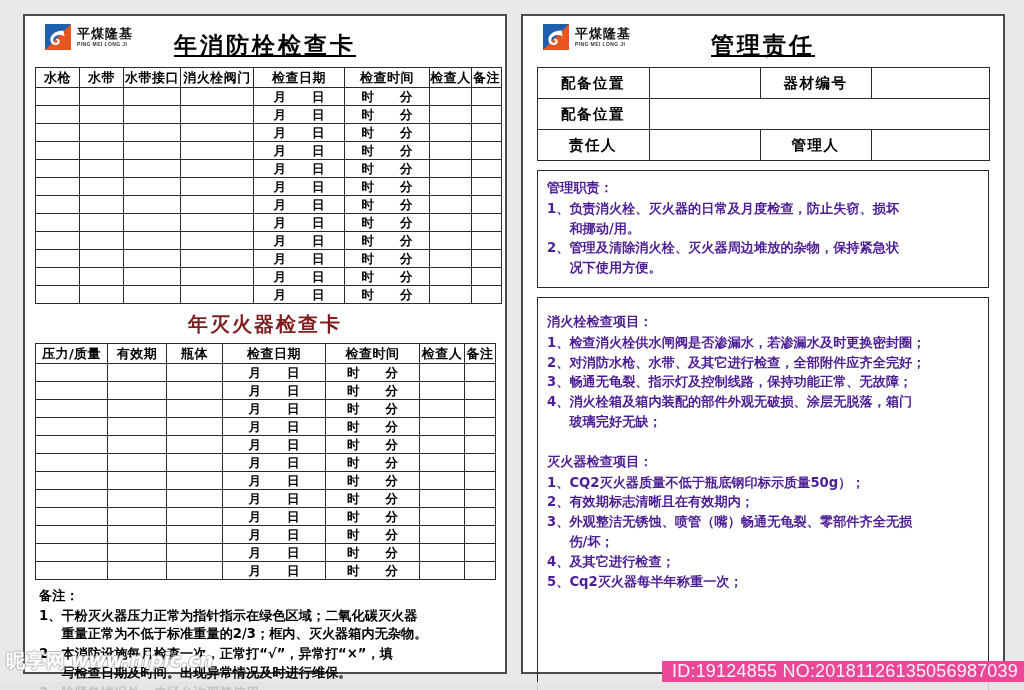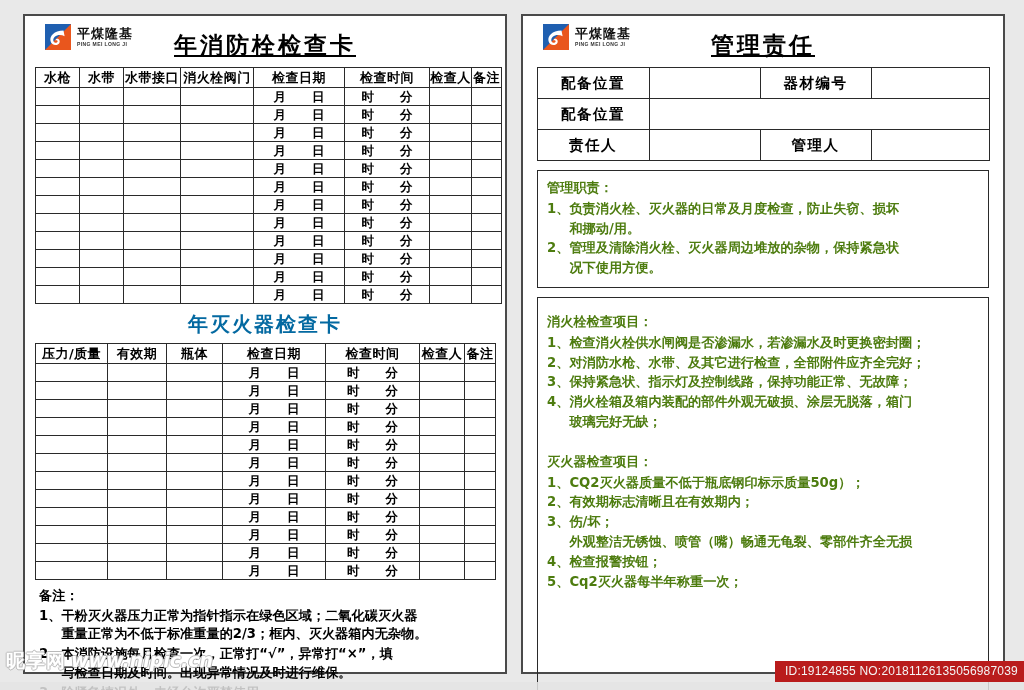--- a/index.html
+++ b/index.html
@@ -94,21 +94,21 @@
     letter-spacing: 3px;
     margin-top: -22px;
     margin-bottom: 6px;
     font-family: "DejaVu Sans", "Liberation Sans", sans-serif;
     text-decoration: underline;
   }
   .section-title {
     text-align: center;
     font-size: 20px;
     font-weight: bold;
-    color: #0369a1;
+    color: #7f1d1d;
     letter-spacing: 2px;
     margin: 7px 0 5px 0;
     font-family: "DejaVu Sans", "Liberation Sans", sans-serif;
   }
 
   
   table.grid {
     border-collapse: collapse;
     width: 456px;
     margin: 0 auto;
@@ -173,21 +173,21 @@
 
   
   .boxed {
     border: 1px solid #2a2a2a;
     margin: 9px auto 0 auto;
     width: 452px;
     box-sizing: border-box;
     padding: 7px 9px 9px 9px;
     font-size: 13.2px;
     font-weight: bold;
-    color: #4d7c0f;
+    color: #4c1d95;
     line-height: 1.5;
     font-family: "DejaVu Sans", "Liberation Sans", sans-serif;
   }
   #box-duties { height: 118px; }
   #box-items { height: 402px; padding-top: 14px; }
   .blk-head { margin-bottom: 1px; }
   .blk-item { display: flex; margin-bottom: 0px; }
   .blk-num { flex: 0 0 auto; }
   .blk-body { flex: 1 1 auto; }
   .sub-head { margin-top: 20px; margin-bottom: 1px; }
@@ -212,23 +212,23 @@
   #watermark-nipic .wm-cn {
     font-style: normal;
     letter-spacing: 1px;
     margin-right: 5px;
   }
   #id-bar {
     position: absolute;
     right: 0px;
     top: 661px;
     height: 21px;
-    background: #b91c1c;
+    background: #ec4899;
     color: #f4f4f4;
-    font-size: 12px;
+    font-size: 18px;
     line-height: 21px;
     padding: 0 6px 0 10px;
     letter-spacing: 0.2px;
     white-space: nowrap;
     font-family: "Liberation Sans", sans-serif;
   }
   #bottom-strip {
     position: absolute;
     left: 0;
     top: 682px;
@@ -646,21 +646,21 @@
             </div>
             <div class="blk-item note-item">
               <div class="blk-num note-num">2、</div>
               <div class="blk-body note-body">
                 <div>对消防水枪、水带、及其它进行检查，全部附件应齐全完好；</div>
               </div>
             </div>
             <div class="blk-item note-item">
               <div class="blk-num note-num">3、</div>
               <div class="blk-body note-body">
-                <div>保持紧急状、指示灯及控制线路，保持功能正常、无故障；</div>
+                <div>畅通无龟裂、指示灯及控制线路，保持功能正常、无故障；</div>
               </div>
             </div>
             <div class="blk-item note-item">
               <div class="blk-num note-num">4、</div>
               <div class="blk-body note-body">
                 <div>消火栓箱及箱内装配的部件外观无破损、涂层无脱落，箱门</div>
                 <div>玻璃完好无缺；</div>
               </div>
             </div>
           </div>
@@ -674,28 +674,28 @@
             </div>
             <div class="blk-item note-item">
               <div class="blk-num note-num">2、</div>
               <div class="blk-body note-body">
                 <div>有效期标志清晰且在有效期内；</div>
               </div>
             </div>
             <div class="blk-item note-item">
               <div class="blk-num note-num">3、</div>
               <div class="blk-body note-body">
+                <div>外观整洁无锈蚀、喷管（嘴）畅通无龟裂、零部件齐全无损</div>
                 <div>伤/坏；</div>
-                <div>外观整洁无锈蚀、喷管（嘴）畅通无龟裂、零部件齐全无损</div>
               </div>
             </div>
             <div class="blk-item note-item">
               <div class="blk-num note-num">4、</div>
               <div class="blk-body note-body">
-                <div>检查报警按钮；</div>
+                <div>及其它进行检查；</div>
               </div>
             </div>
             <div class="blk-item note-item">
               <div class="blk-num note-num">5、</div>
               <div class="blk-body note-body">
                 <div>Cq2灭火器每半年称重一次；</div>
               </div>
             </div>
           </div>
       </div>

